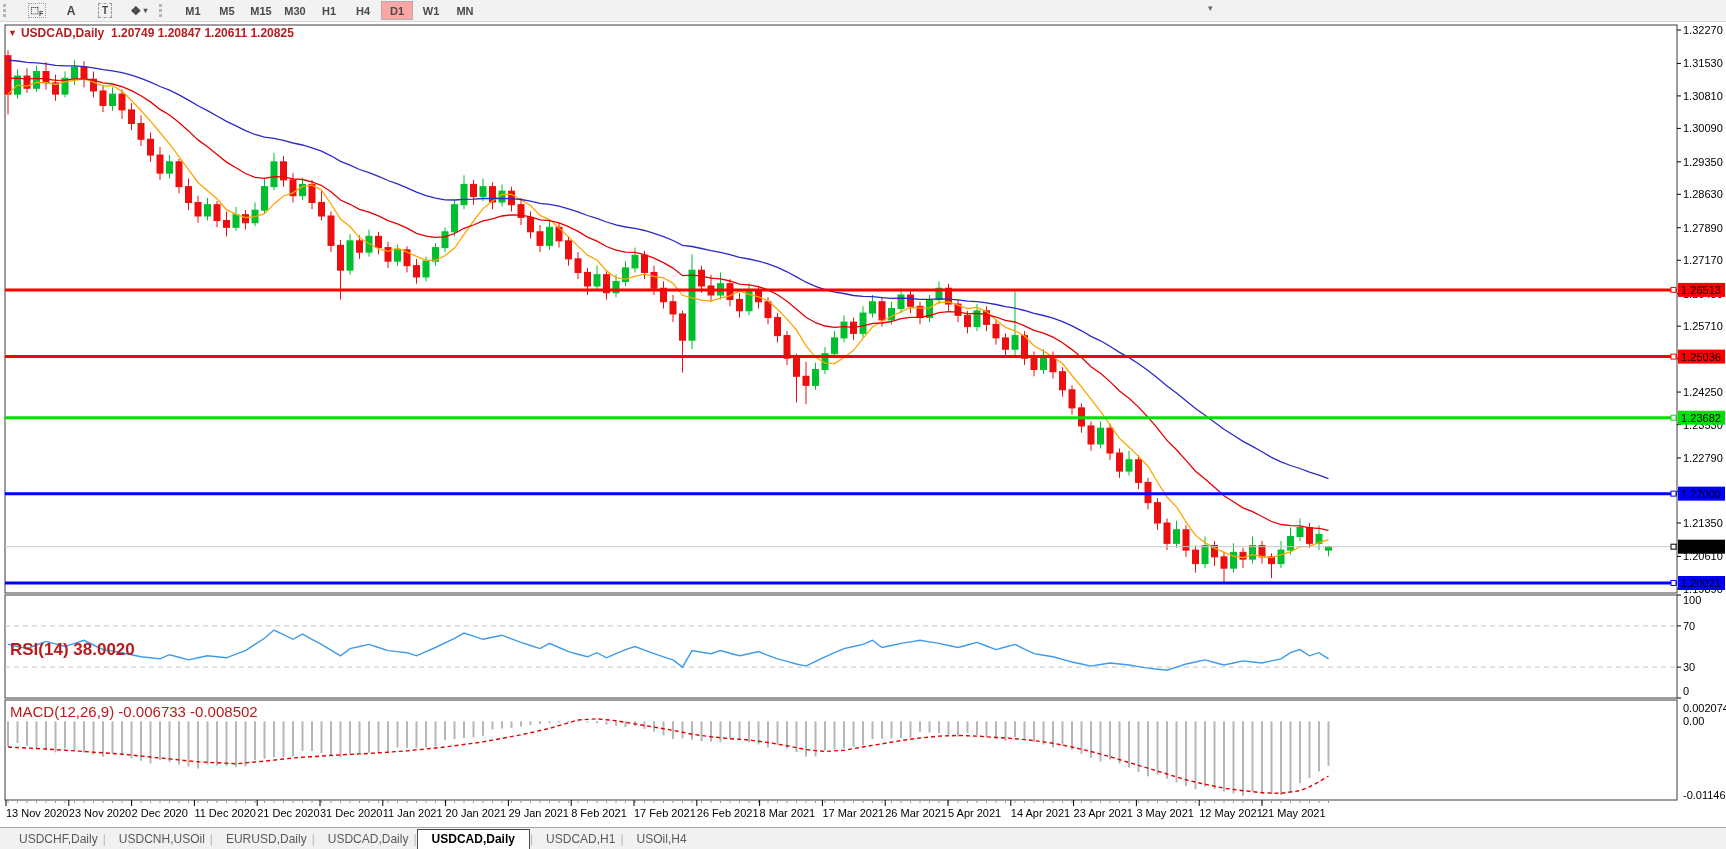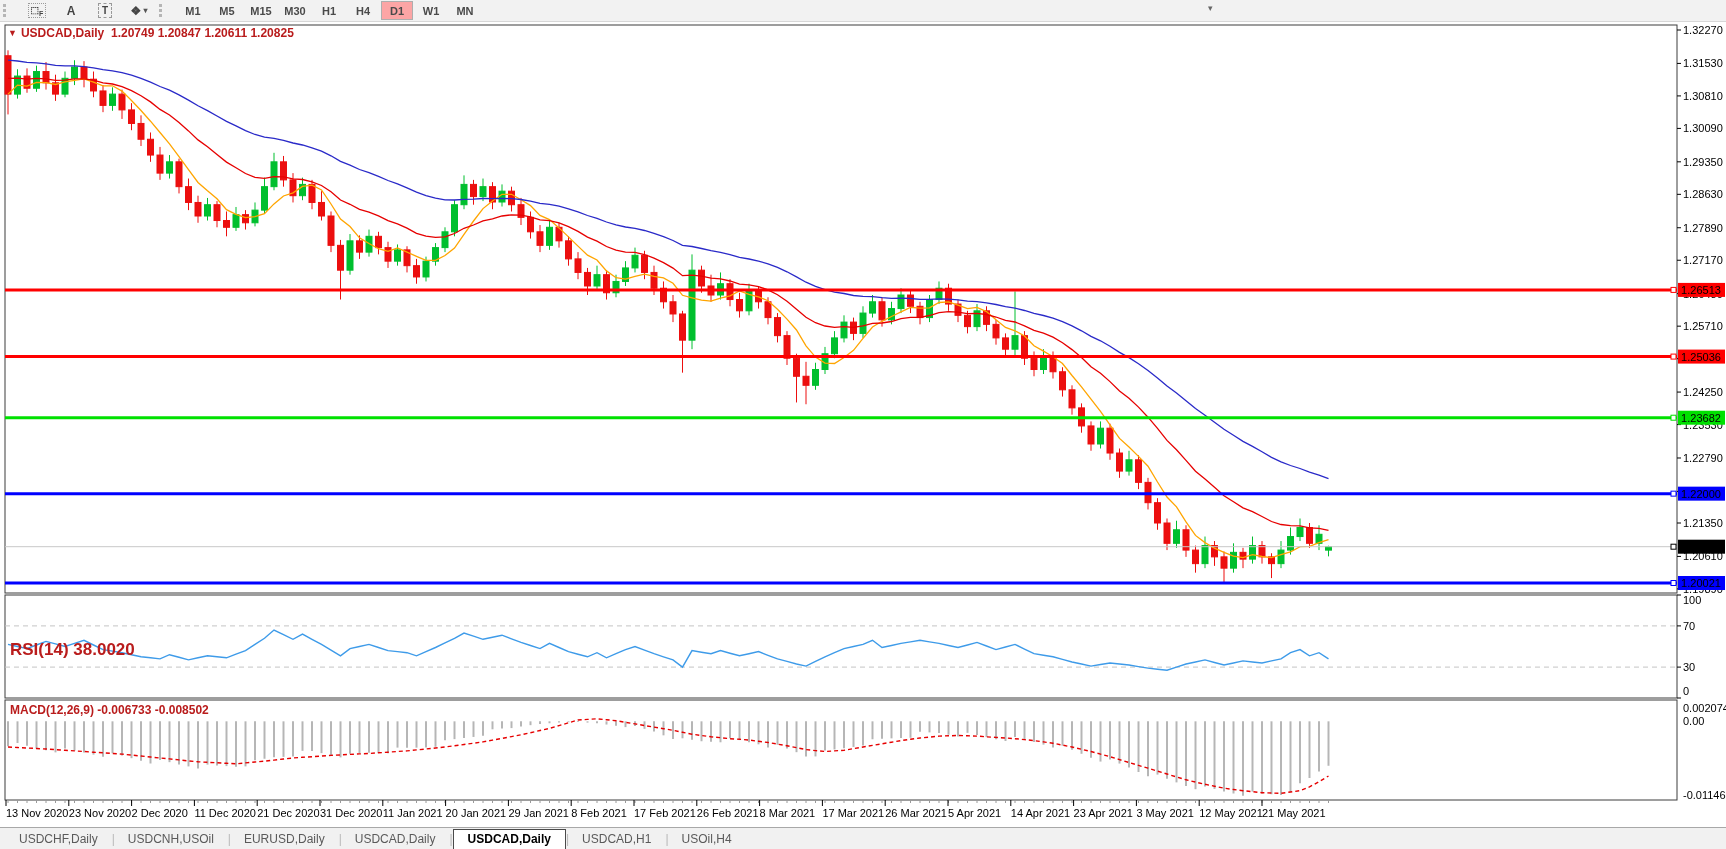--- a/index.html
+++ b/index.html
@@ -19,25 +19,25 @@
   .dashedbox{border:1px dashed #9a9a9a;padding:0 3px;font-size:10px;line-height:13px;}
   .dottedbox{border:1px dotted #9a9a9a;padding:0 2px;font-size:9px;line-height:12px;position:relative;}
   .dottedbox .sub{font-size:7px;position:relative;top:3px;}
   .caret{font-size:8px;color:#555;margin-left:2px;}
   .overflow-chevron{position:absolute;left:1208px;top:3px;font-size:9px;color:#666;}
   
   .ovl{position:absolute;font-size:12px;color:#b91c1c;white-space:pre;z-index:3;}
   #chart-title{left:8px;top:26px;font-weight:700;}
   #chart-title .tri{font-size:9px;position:relative;top:-1px;margin-right:4px;}
   #rsi-label{left:10px;top:598px;font-size:17px;font-weight:700;margin-top:42px;}
-  #macd-label{left:10px;top:703px;font-size:12px;font-weight:700;}
+  #macd-label{left:10px;top:703px;font-size:15px;font-weight:400;}
   
   .tabbar{position:absolute;left:0;bottom:0;width:1726px;height:21px;background:#f1f1f1;
     border-top:1px solid #a8a8a8;display:flex;align-items:flex-end;font-size:12px;color:#5a5a5a;z-index:5;}
-  .tab{padding:2px 14px 3px 13px;cursor:default;white-space:nowrap;}
+  .tab{padding:2px 5px 3px 13px;cursor:default;white-space:nowrap;}
   .tab.active{background:#fff;border:1px solid #4a4a4a;border-bottom:none;color:#000;font-weight:700;
     padding:2px 14px 4px 14px;margin-bottom:-1px;}
   .tabsep{color:#b9b9b9;padding-bottom:3px;}
 </style>
 </head>
 <body>
 <div id="stage">
 
 <svg id="chart-svg" width="1726" height="849">
       <g>

